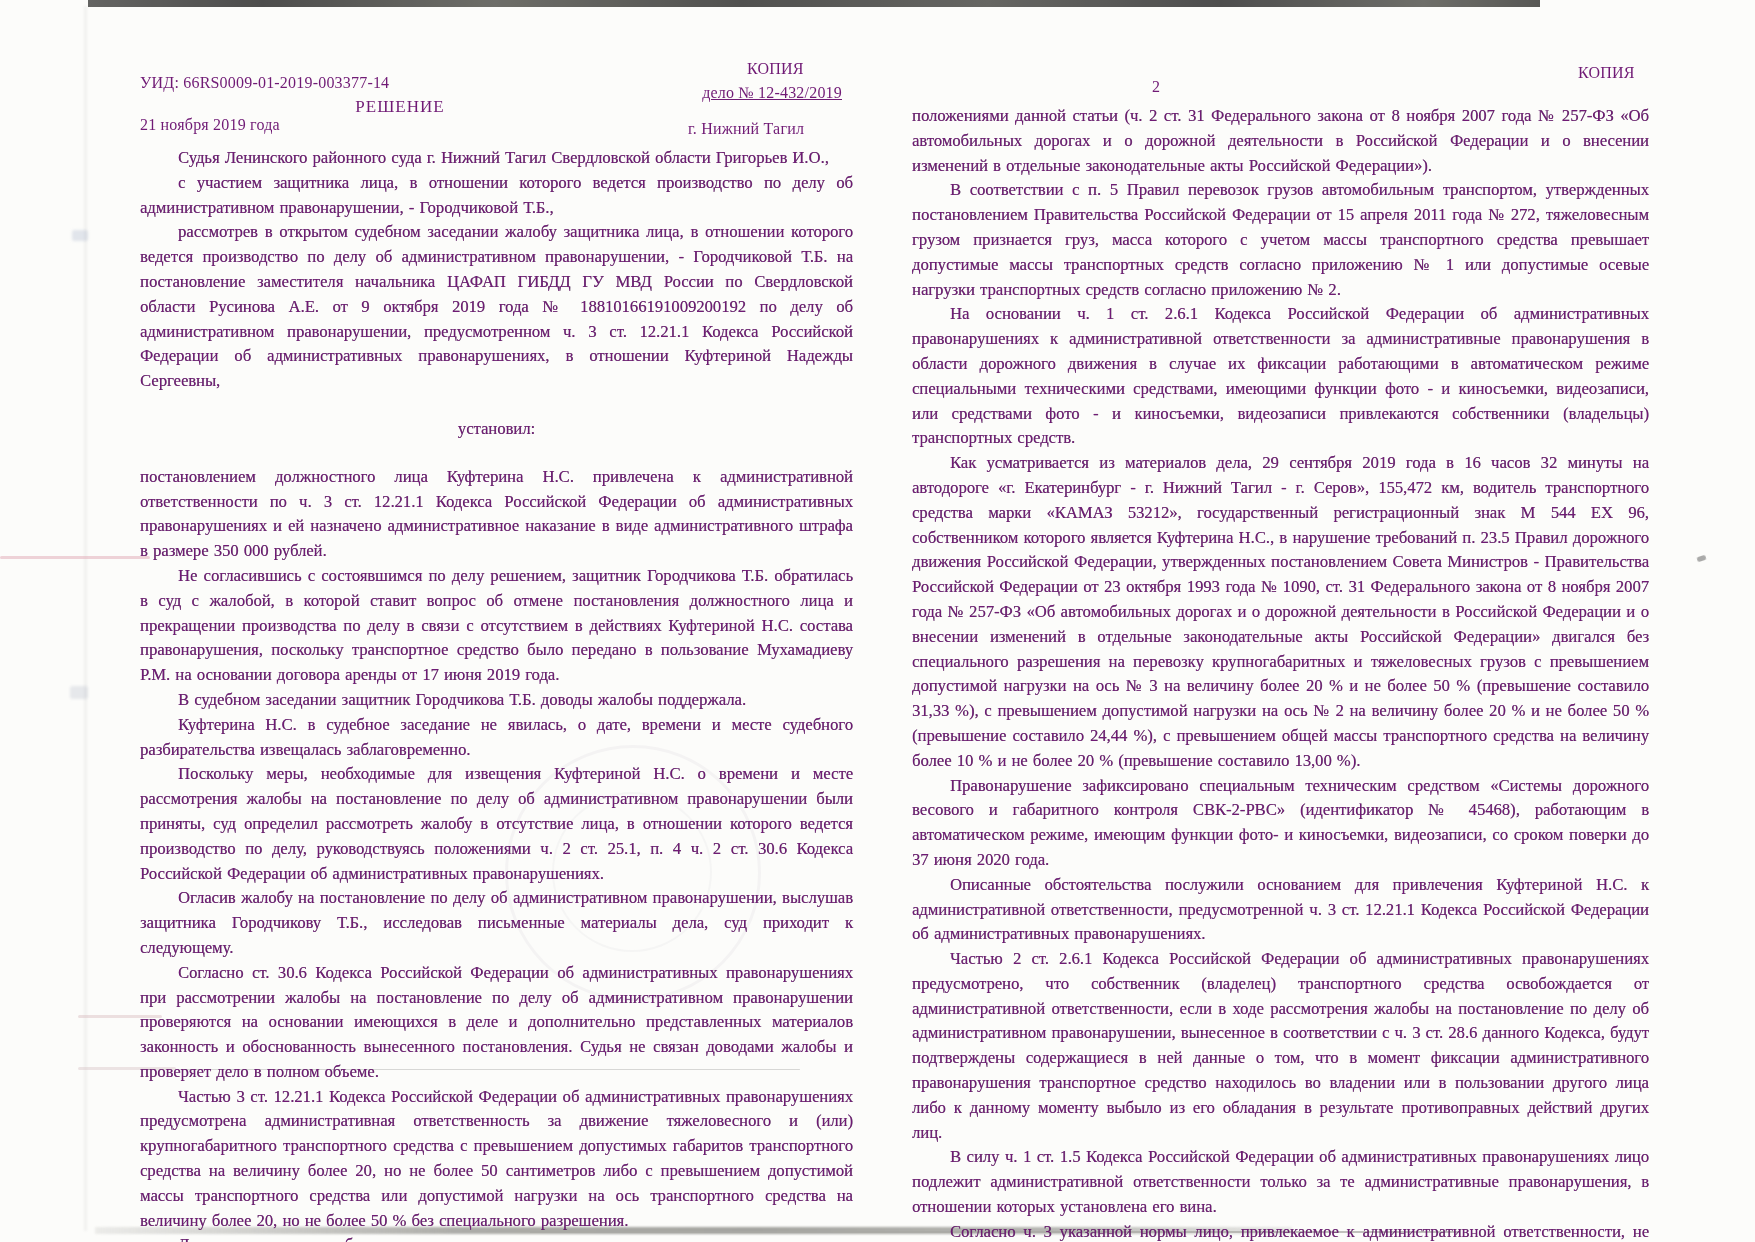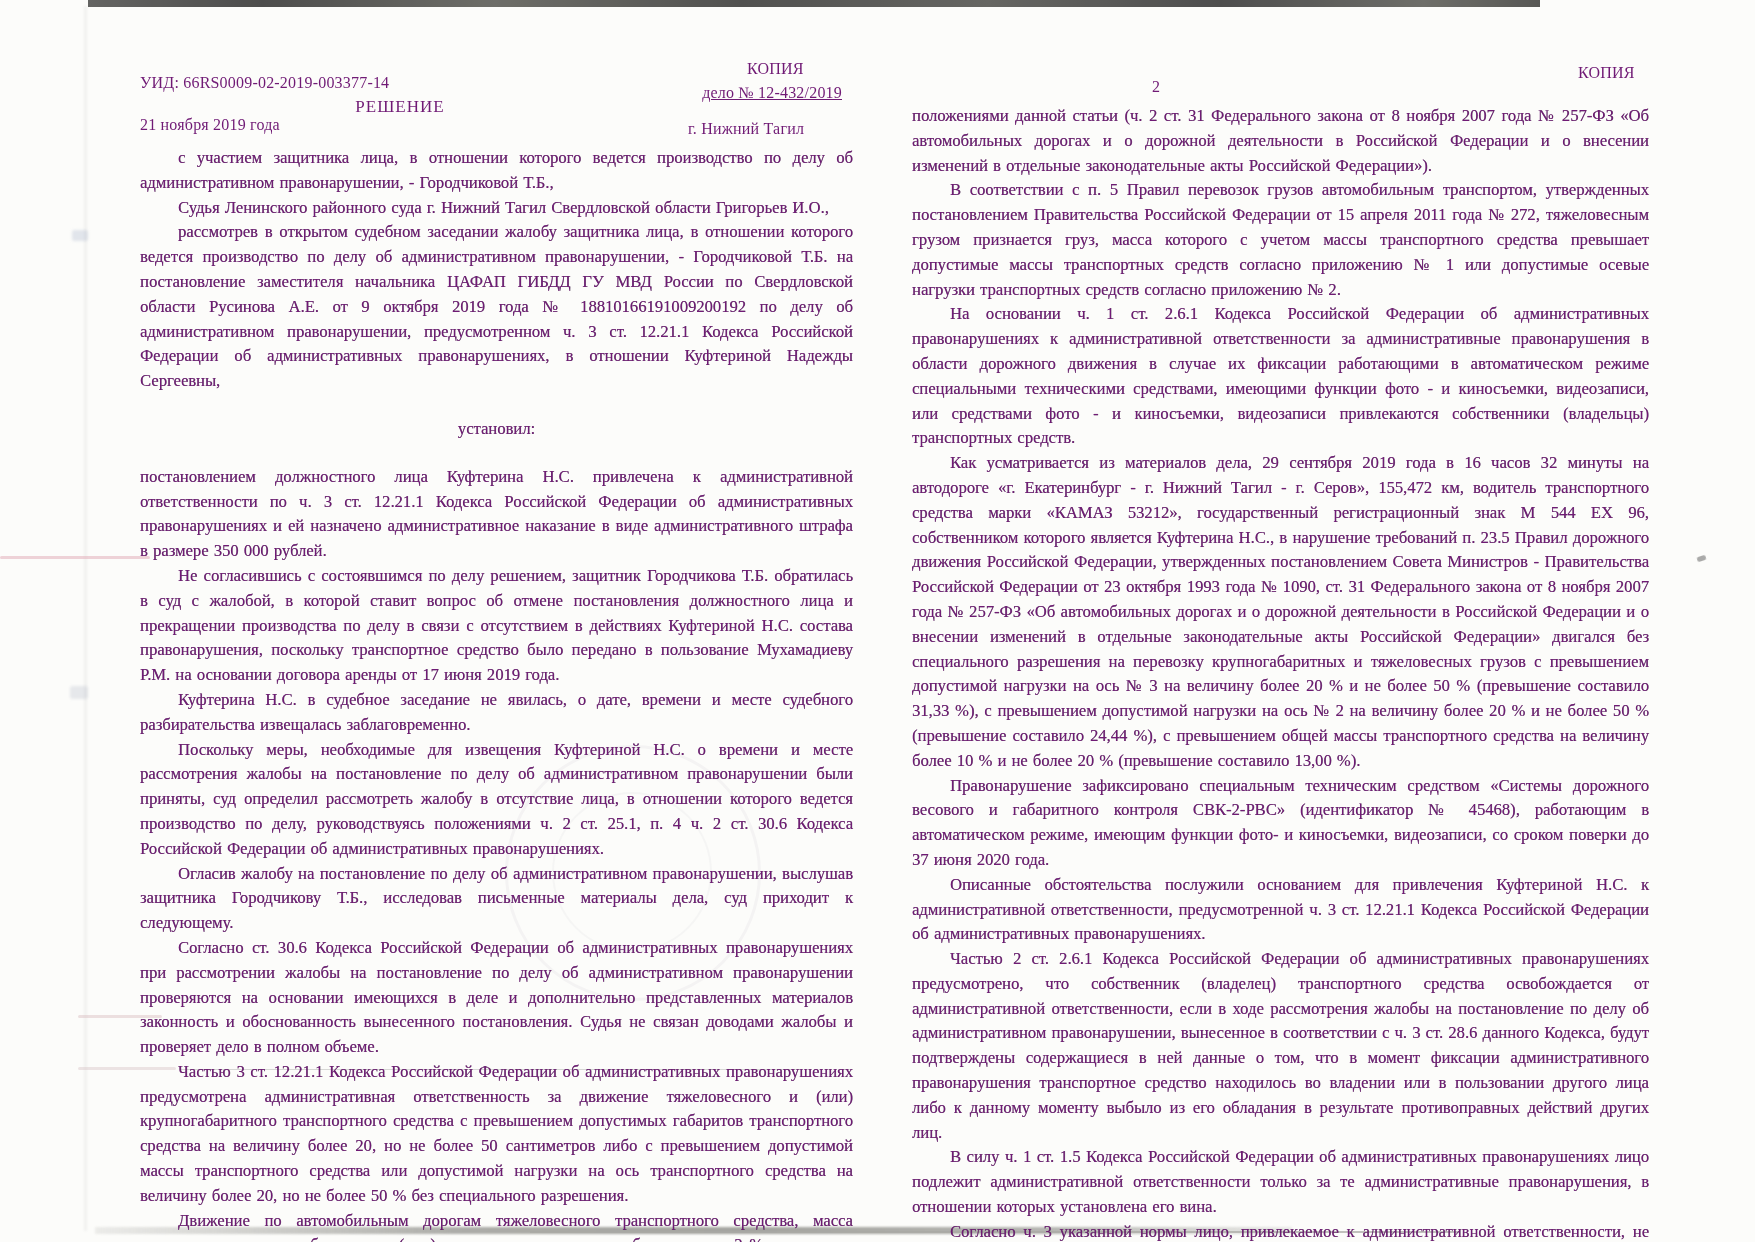--- a/index.html
+++ b/index.html
@@ -77,32 +77,33 @@
   <div class="artifact pink-3"></div>
   <div class="artifact gray-cont"></div>
   <div class="artifact blue-1"></div>
   <div class="artifact blue-2"></div>
   <div class="artifact tick-right"></div>
   <div class="stamp"></div>
   <div class="stamp-inner"></div>
 
   <div class="abs hdr" style="left:747px;top:60px;">КОПИЯ</div>
   <div class="abs hdr" style="left:655px;top:84px;width:187px;text-align:right;text-decoration:underline;">дело № 12-432/2019</div>
-  <div class="abs hdr" style="left:140px;top:74px;">УИД: 66RS0009-02-2019-003377-14</div>
+  <div class="abs hdr" style="left:140px;top:74px;">УИД: 66RS0009-01-2019-003377-14</div>
   <div class="abs hdr title-line">РЕШЕНИЕ</div>
   <div class="abs hdr" style="left:140px;top:116px;">21 ноября 2019 года</div>
   <div class="abs hdr" style="left:650px;top:120px;width:192px;text-align:center;">г. Нижний Тагил</div>
 
   <div class="doc-body left-body">
+    <p class="ind">Судья Ленинского районного суда г. Нижний Тагил Свердловской области Григорьев И.О.,</p>
     <p class="ind">с участием защитника лица, в отношении которого ведется производство по делу об административном правонарушении, - Городчиковой Т.Б.,</p>
-    <p class="ind">Судья Ленинского районного суда г. Нижний Тагил Свердловской области Григорьев И.О.,</p>
     <p class="ind">рассмотрев в открытом судебном заседании жалобу защитника лица, в отношении которого ведется производство по делу об административном правонарушении, - Городчиковой Т.Б. на постановление заместителя начальника ЦАФАП ГИБДД ГУ МВД России по Свердловской области Русинова А.Е. от 9 октября 2019 года № 18810166191009200192 по делу об административном правонарушении, предусмотренном ч. 3 ст. 12.21.1 Кодекса Российской Федерации об административных правонарушениях, в отношении Куфтериной Надежды Сергеевны,</p>
     <p class="estab">установил:</p>
     <p>постановлением должностного лица Куфтерина Н.С. привлечена к административной ответственности по ч. 3 ст. 12.21.1 Кодекса Российской Федерации об административных правонарушениях и ей назначено административное наказание в виде административного штрафа в размере 350 000 рублей.</p>
     <p class="ind">Не согласившись с состоявшимся по делу решением, защитник Городчикова Т.Б. обратилась в суд с жалобой, в которой ставит вопрос об отмене постановления должностного лица и прекращении производства по делу в связи с отсутствием в действиях Куфтериной Н.С. состава правонарушения, поскольку транспортное средство было передано в пользование Мухамадиеву Р.М. на основании договора аренды от 17 июня 2019 года.</p>
+    <p class="ind">В судебном заседании защитник Городчикова Т.Б. доводы жалобы поддержала.</p>
     <p class="ind">Куфтерина Н.С. в судебное заседание не явилась, о дате, времени и месте судебного разбирательства извещалась заблаговременно.</p>
     <p class="ind">Поскольку меры, необходимые для извещения Куфтериной Н.С. о времени и месте рассмотрения жалобы на постановление по делу об административном правонарушении были приняты, суд определил рассмотреть жалобу в отсутствие лица, в отношении которого ведется производство по делу, руководствуясь положениями ч. 2 ст. 25.1, п. 4 ч. 2 ст. 30.6 Кодекса Российской Федерации об административных правонарушениях.</p>
     <p class="ind">Огласив жалобу на постановление по делу об административном правонарушении, выслушав защитника Городчикову Т.Б., исследовав письменные материалы дела, суд приходит к следующему.</p>
     <p class="ind">Согласно ст. 30.6 Кодекса Российской Федерации об административных правонарушениях при рассмотрении жалобы на постановление по делу об административном правонарушении проверяются на основании имеющихся в деле и дополнительно представленных материалов законность и обоснованность вынесенного постановления. Судья не связан доводами жалобы и проверяет дело в полном объеме.</p>
     <p class="ind">Частью 3 ст. 12.21.1 Кодекса Российской Федерации об административных правонарушениях предусмотрена административная ответственность за движение тяжеловесного и (или) крупногабаритного транспортного средства с превышением допустимых габаритов транспортного средства на величину более 20, но не более 50 сантиметров либо с превышением допустимой массы транспортного средства или допустимой нагрузки на ось транспортного средства на величину более 20, но не более 50 % без специального разрешения.</p>
     <p class="ind">Движение по автомобильным дорогам тяжеловесного транспортного средства, масса которого с грузом или без груза и (или) нагрузка на ось которого более чем на 2 % превышают допустимую массу транспортного средства и (или) допустимую нагрузку на ось, допускается при наличии специального разрешения, выдаваемого в соответствии с</p>
   </div>
 
   <div class="abs hdr" style="left:1578px;top:64px;">КОПИЯ</div>
   <div class="abs hdr" style="left:1152px;top:78px;">2</div>

